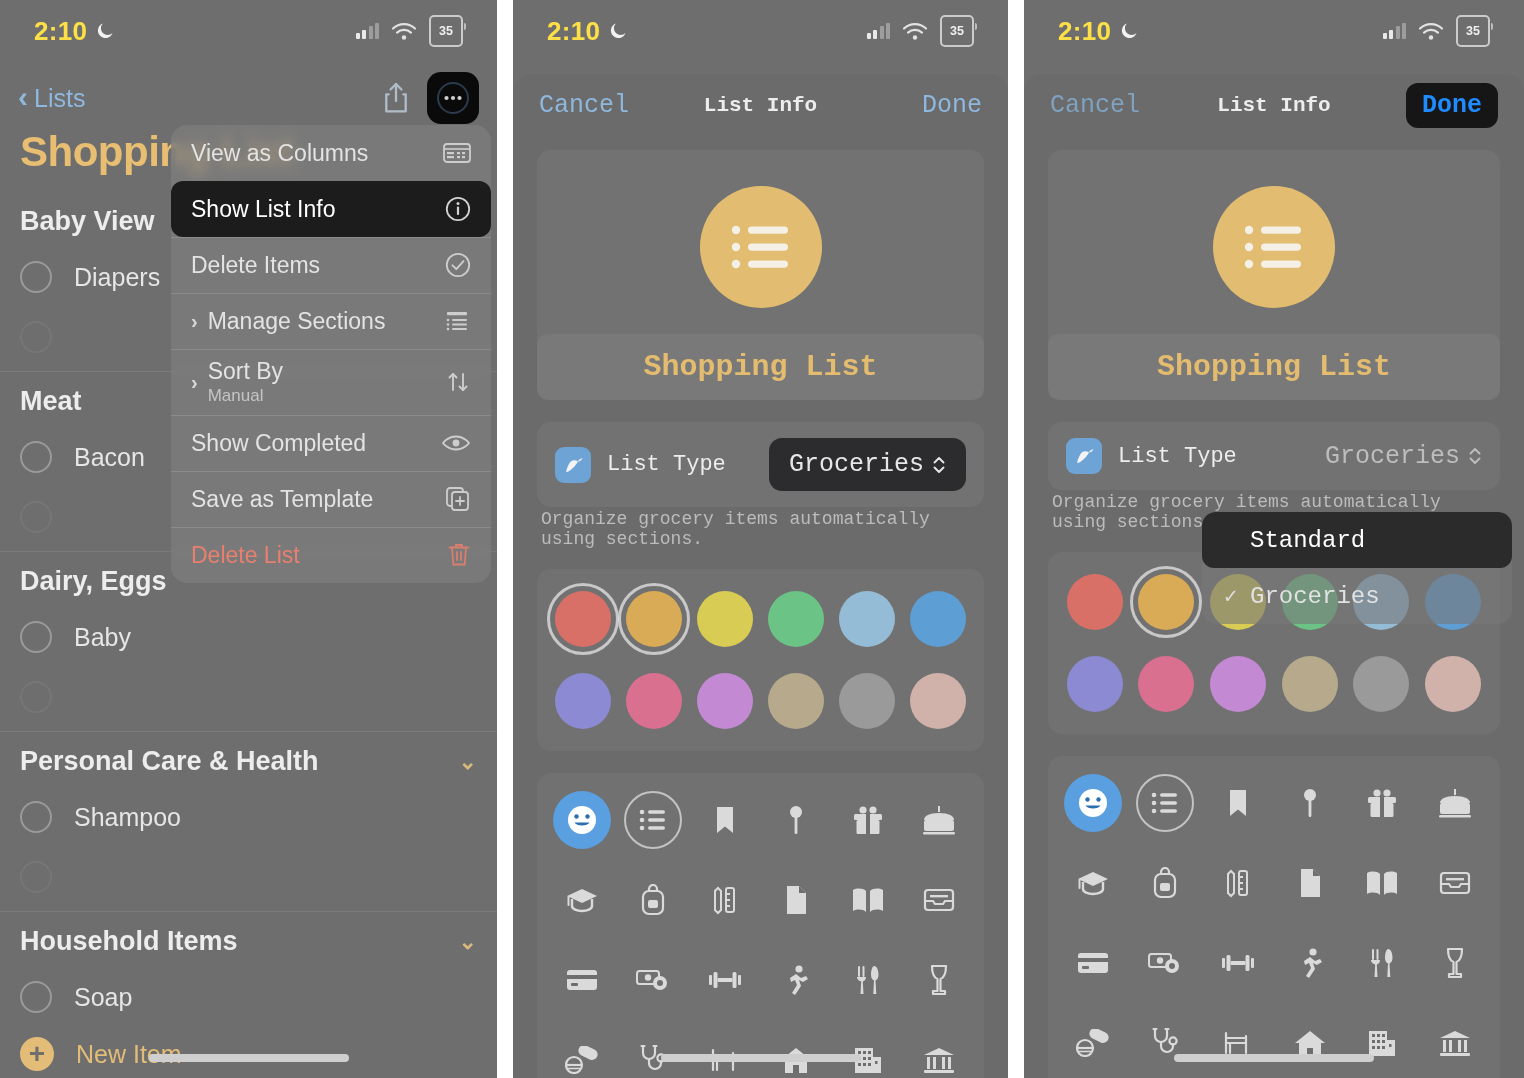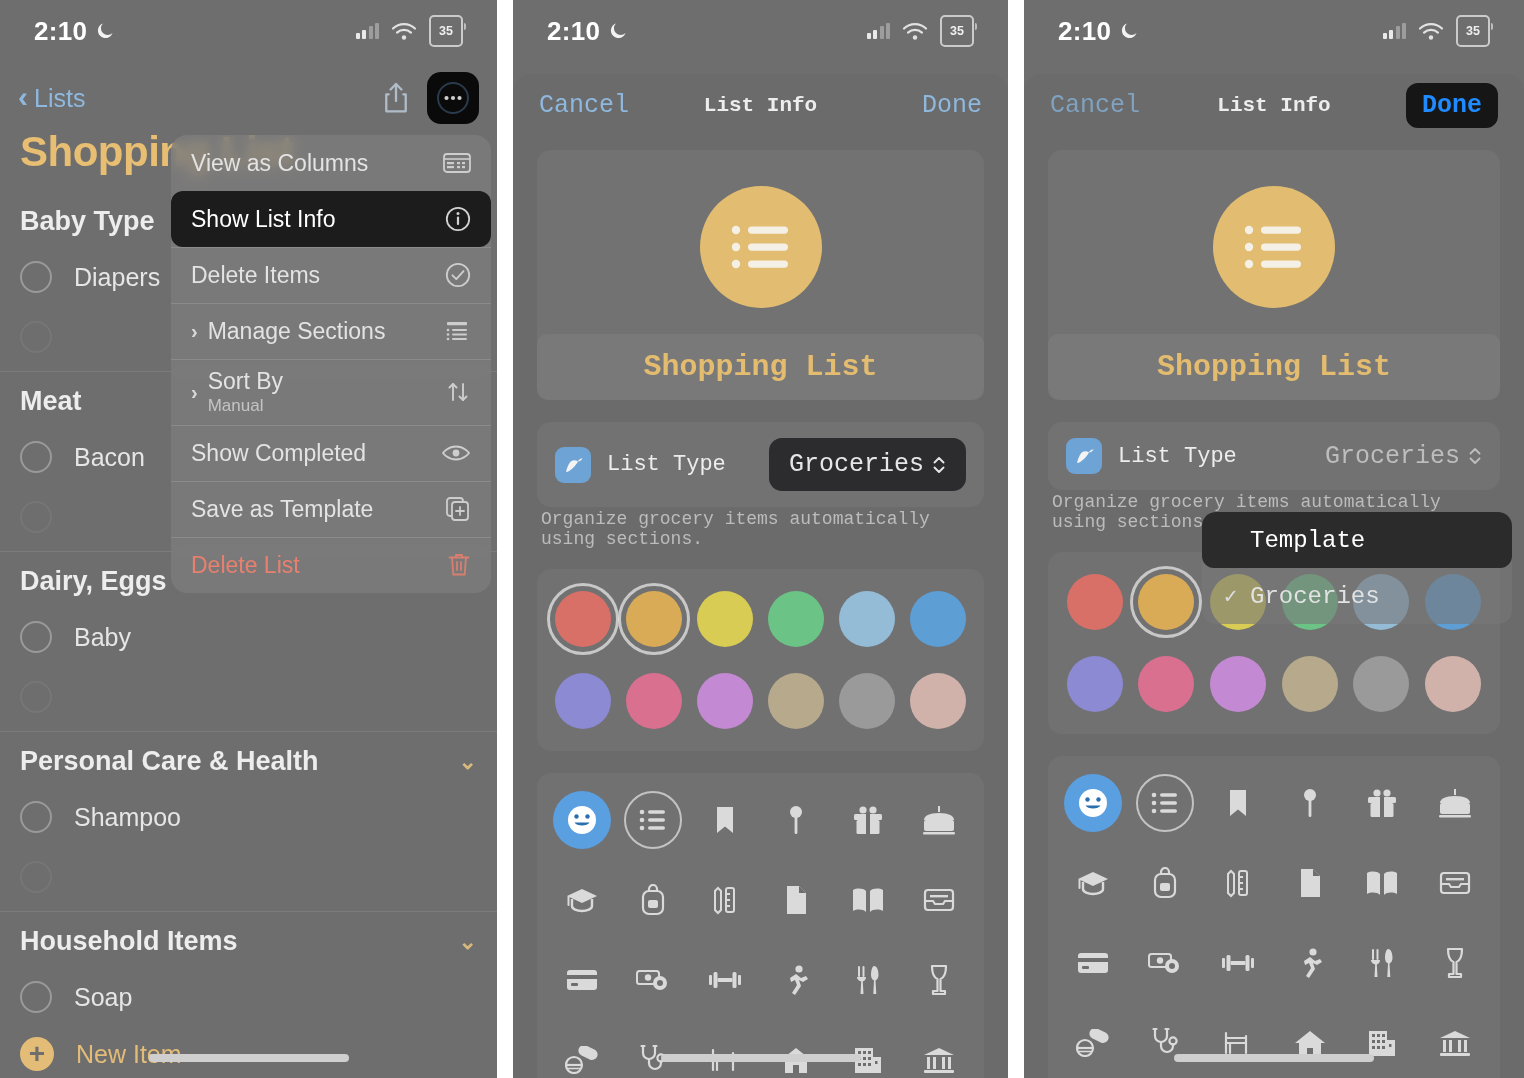--- a/index.html
+++ b/index.html
@@ -17,21 +17,21 @@
     overflow:hidden;
     flex:0 0 auto;
     color:#e8e8e8;
   }
   .p1 { width:497px; height:1078px; }
   .p2 { width:495px; height:1078px; }
   .p3 { width:500px; height:1078px; }
 
   
   .statusbar { position:absolute; left:0; right:0; top:0; height:62px; display:flex; align-items:center; justify-content:space-between; padding:0 34px; }
-  .sb-time { font-size:26px; font-weight:bold; color:#ffffff; letter-spacing:.3px; display:flex; align-items:center; gap:8px;}
+  .sb-time { font-size:26px; font-weight:bold; color:#fde047; letter-spacing:.3px; display:flex; align-items:center; gap:8px;}
   .moon { display:inline-block; width:20px; height:20px; }
   .sb-right { display:flex; align-items:center; gap:12px; }
   .bars { display:flex; align-items:flex-end; gap:2.5px; height:16px; }
   .bars i { width:4px; background:#cfcfcf; border-radius:1px; display:block; }
   .bars i:nth-child(1){height:6px;background:#e9e9e9}
   .bars i:nth-child(2){height:9px;background:#e9e9e9}
   .bars i:nth-child(3){height:13px;background:#9d9d9d}
   .bars i:nth-child(4){height:16px;background:#9d9d9d}
   .batt { width:34px;height:32px;border:2px solid #cbcbcb;border-radius:5px;position:relative;display:flex;align-items:center;justify-content:center; }
   .batt span { font-size:12.5px; font-weight:bold; color:#efefef; line-height:1; }
@@ -57,21 +57,21 @@
   .circ { width:32px;height:32px;border-radius:50%;border:2px solid #9a9a9a; flex:0 0 auto;}
   .circ.faint { border-color:#7d7d7d; opacity:.55;}
   .row-label { font-size:25px; color:#e6e6e6; }
   .divider { height:1px; background:#7b7b7b; margin:4px 0 0 0; }
   .newitem { display:flex; align-items:center; gap:22px; padding:10px 20px; }
   .plus-ico { width:34px;height:34px;border-radius:50%;background:#e3bd78;display:flex;align-items:center;justify-content:center;color:#6e6e6e;font-size:28px;font-weight:bold;line-height:1;}
   .newitem span.lbl { font-size:25px; color:#e3bd78; font-weight:500;}
 
   
   .ctxmenu {
-    position:absolute; left:171px; top:135px; width:320px;
+    position:absolute; left:171px; top:125px; width:320px;
     background:rgba(126,126,126,.72);
     border-radius:16px; overflow:hidden;
     backdrop-filter:blur(6px);
   }
   .mi { display:flex; align-items:center; padding:0 20px; height:56px; position:relative; }
   .mi + .mi:before{content:"";position:absolute;left:0;right:0;top:0;height:1px;background:rgba(255,255,255,.13);}
   .mi .txt { font-size:23px; color:#e3e3e3; }
   .mi .sub { font-size:17px; color:#c4c4c4; margin-top:1px;}
   .mi .ico { margin-left:auto; opacity:.85; display:flex; align-items:center;}
   .mi .lead { margin-right:10px; font-size:20px; font-weight:bold; color:#d9d9d9;}
@@ -179,21 +179,21 @@
             </svg>
         </div>
       </div>
     </div>
 
     <div class="big-title">Shopping List</div>
 
     <div class="listbody">
 
       <div class="sec-head">
-          <h3>Baby Type</h3>
+          <h3>Baby View</h3>
         </div>
       <div class="row">
           <span class="circ"></span>
           <span class="row-label">Diapers</span>
         </div>
       <div class="row">
           <span class="circ faint"></span>
         </div>
       <div class="divider"></div>
 
@@ -971,21 +971,21 @@
                 <rect x="25" y="11" width="3" height="12"></rect>
                 <rect x="1" y="24" width="30" height="3" rx="1"></rect>
               </g>
             </svg>
           </span>
       </div>
 
       <div class="dropdown" style="top:438px;">
         <div class="dd-item active">
           <span class="dd-check"></span>
-          <span>Template</span>
+          <span>Standard</span>
         </div>
         <div class="dd-item">
           <span class="dd-check">✓</span>
           <span>Groceries</span>
         </div>
       </div>
     </div>
 
     <div class="home-ind"></div>
   </div>

